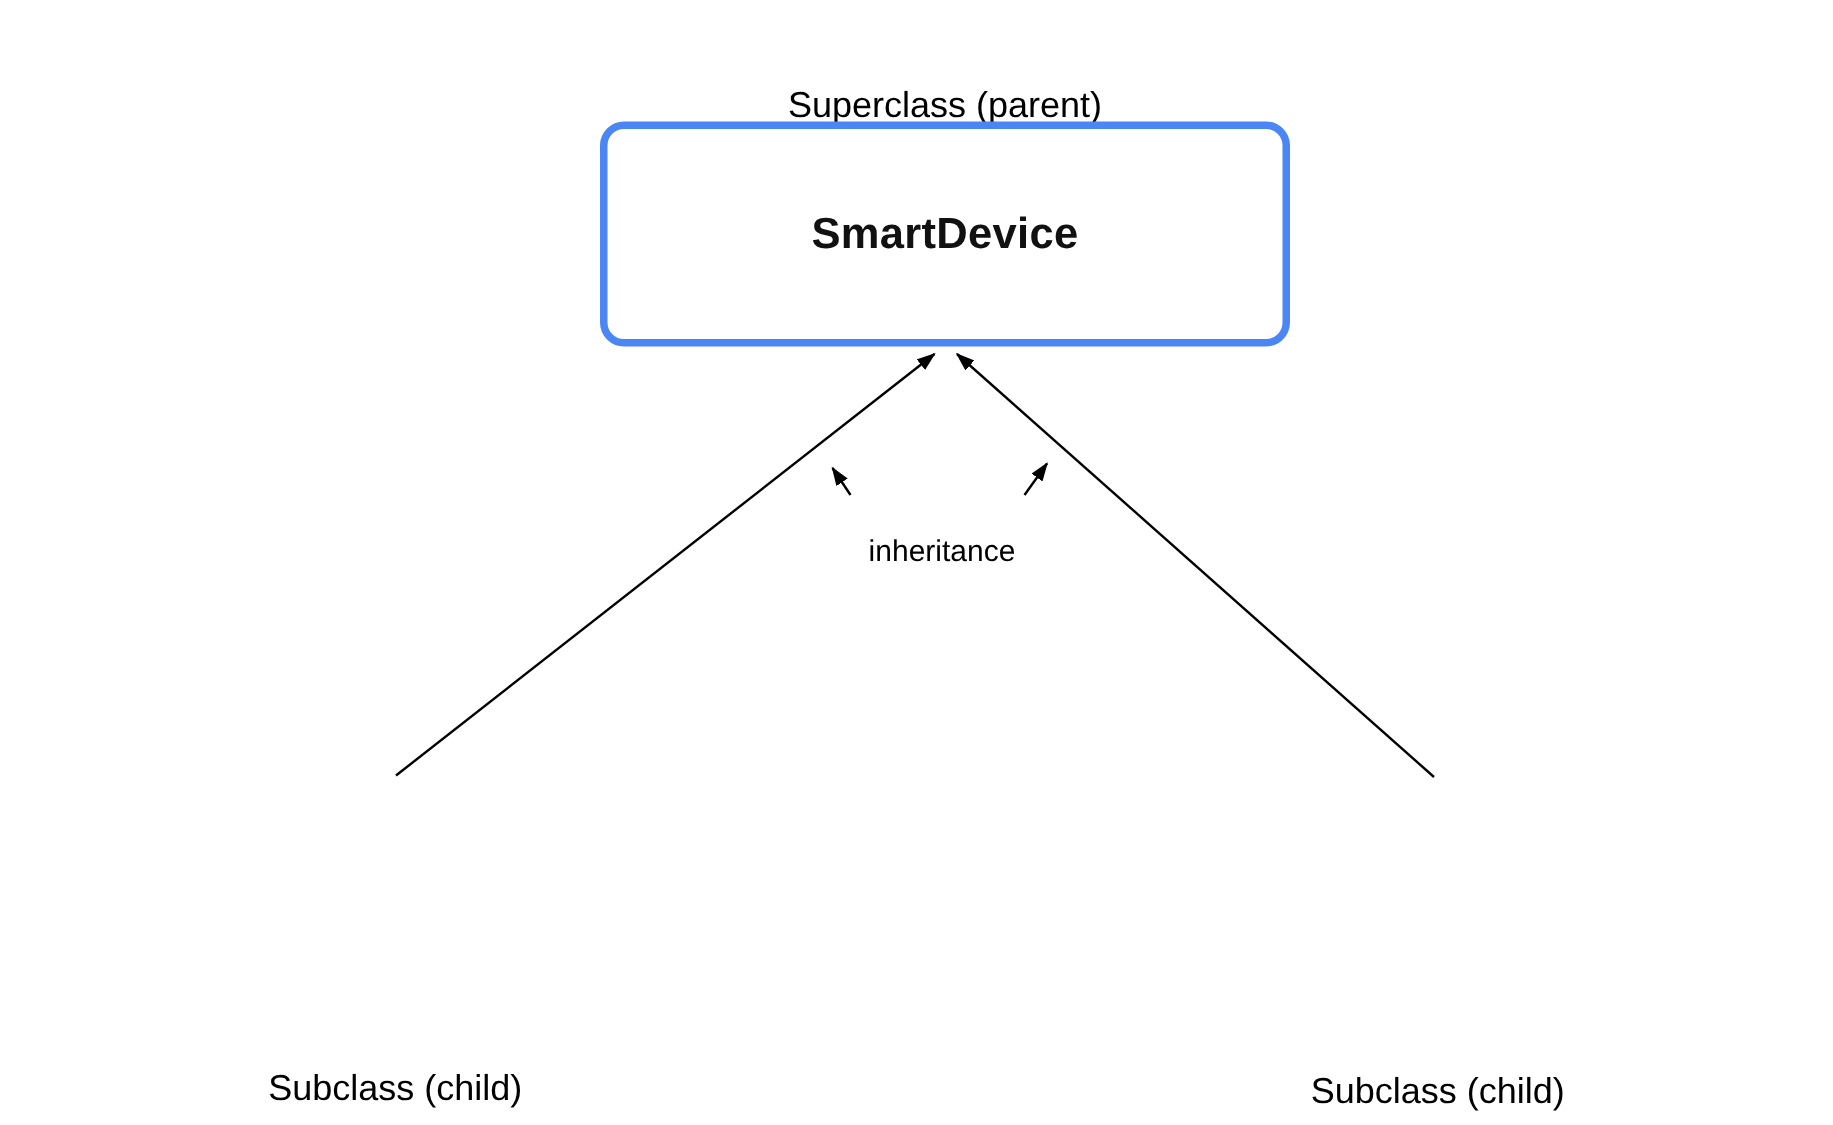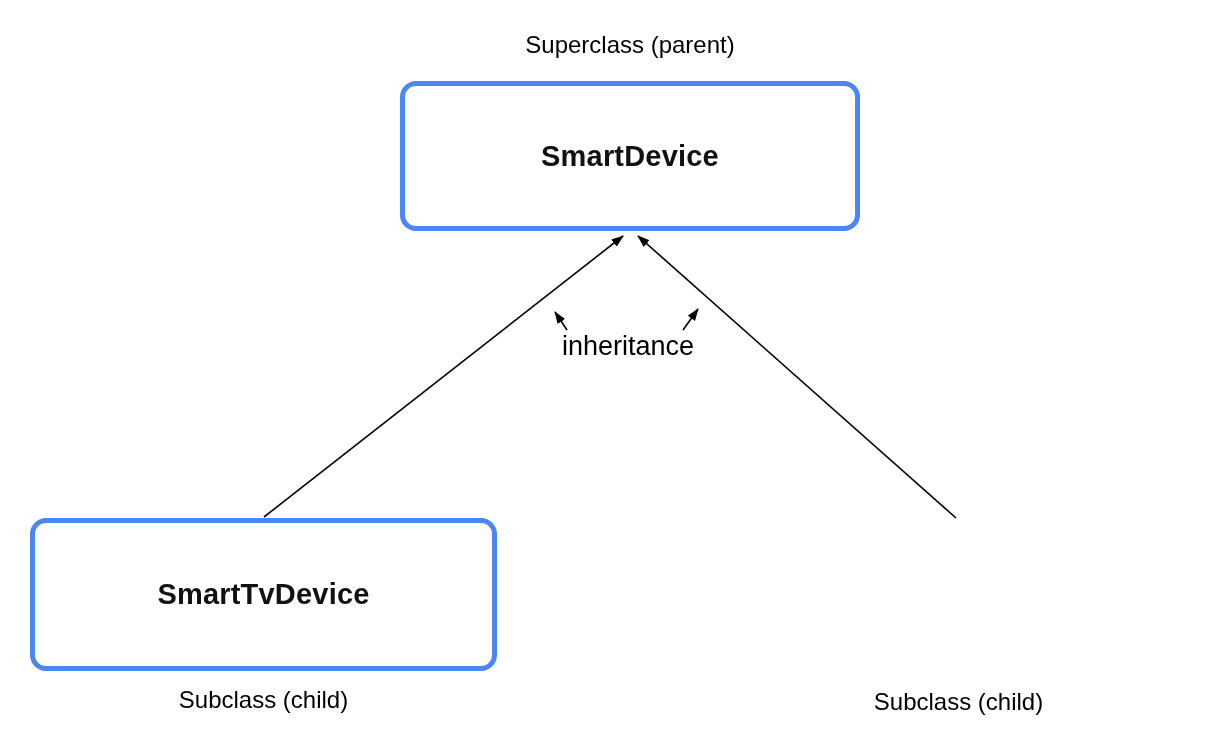--- a/index.html
+++ b/index.html
@@ -58,41 +58,42 @@
     width: 461px;
     height: 151px;
   }
   .role-label {
     position: absolute;
     font-size: 24px;
     font-weight: 400;
     text-align: center;
     color: #000000;
     white-space: nowrap;
+    margin-top: 26px;
   }
   .label-superclass {
     left: 400px;
     width: 460px;
     top: 31px;
   }
   .label-subclass-left {
     left: 30px;
     width: 467px;
     top: 686px;
   }
   .label-subclass-right {
     left: 728px;
     width: 461px;
     top: 688px;
   }
   .label-inheritance {
     left: 528px;
     width: 200px;
     top: 331px;
-    font-size: 27px;
+    font-size: 20px;
   }
 </style>
 </head>
 <body>
 
 <div class="canvas">
 
   <svg class="arrow-layer" width="1222" height="750" viewBox="0 0 1222 750" xmlns="http://www.w3.org/2000/svg">
     <defs>
       <marker id="arrowhead" markerWidth="13" markerHeight="10" refX="11.5" refY="4.5" orient="auto" markerUnits="userSpaceOnUse">
@@ -106,22 +107,19 @@
   </svg>
 
   <div class="role-label label-superclass">Superclass (parent)</div>
 
   <div class="class-box box-superclass">
     <span class="class-name">SmartDevice</span>
   </div>
 
   <div class="role-label label-inheritance">inheritance</div>
 
-  <div class="class-box box-subclass-left">
-    <span class="class-name">SmartTvDevice</span>
-  </div>
 
   <div class="role-label label-subclass-left">Subclass (child)</div>
 
 
   <div class="role-label label-subclass-right">Subclass (child)</div>
 
 </div>
 
 </body></html>

